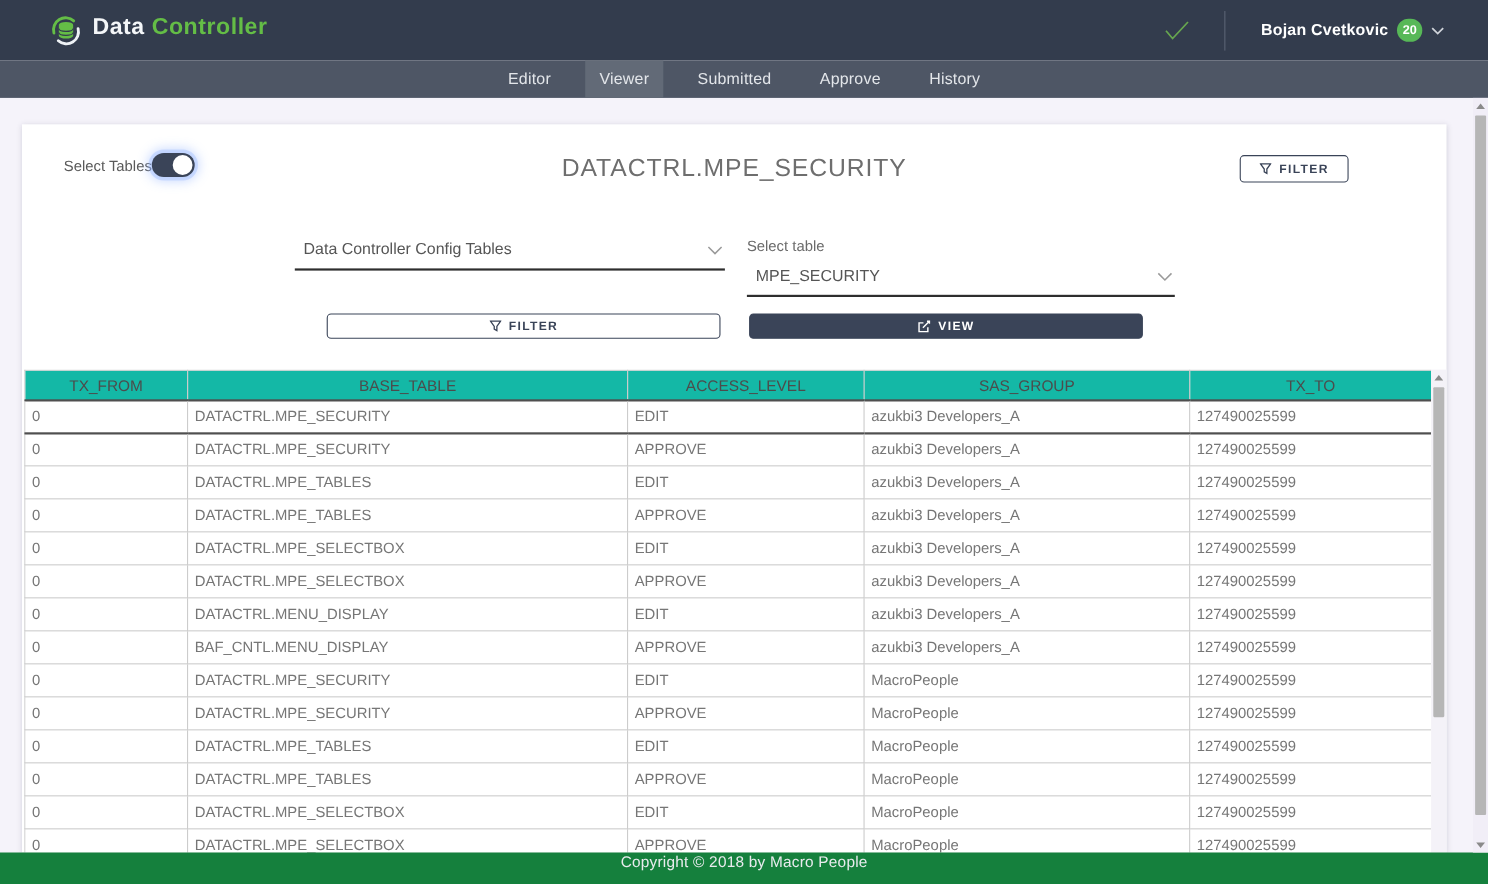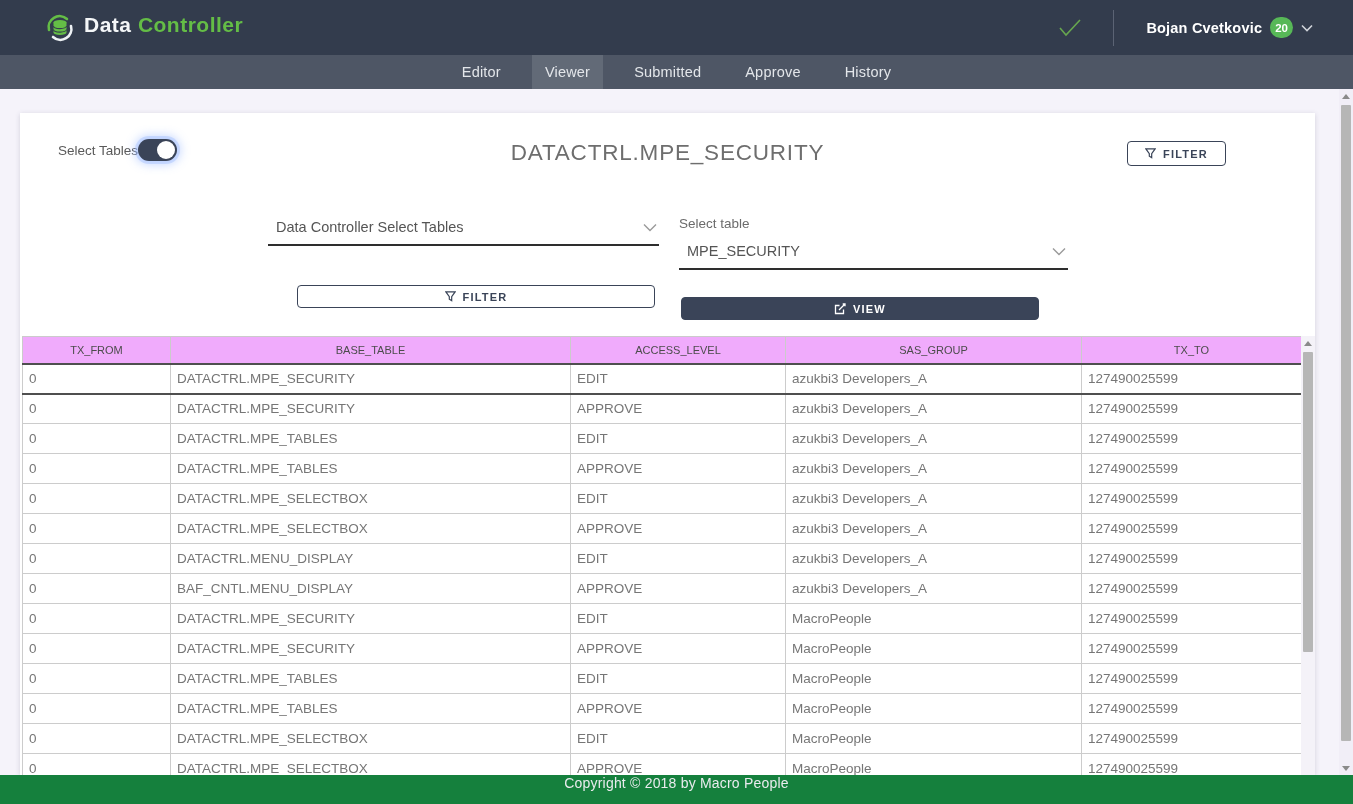--- a/index.html
+++ b/index.html
@@ -79,29 +79,29 @@
   .select-group.tbl { left:659px; width:389px; }
   .select-label { font-size:13.5px; color:#6b6b6b; margin-bottom:9px; }
   .select-box {
     position:relative; border-bottom:2px solid #2e2e2e; padding:3px 22px 9px 8px;
     font-size:14.5px; color:#555; cursor:pointer;
   }
   .select-box .chev { position:absolute; right:2px; top:7px; }
 
   
   .btn-filter-main { position:absolute; left:277px; top:172px; width:358px; height:23px; }
-  .btn-view-main   { position:absolute; left:661px; top:184px; width:358px; height:23px; }
+  .btn-view-main   { position:absolute; left:661px; top:172px; width:358px; height:23px; }
 
   
   .grid-area { position:absolute; left:2px; top:223px; width:1293px; height:439px; display:flex; }
   .grid-clip { width:1279px; height:439px; overflow:hidden; }
   table.grid { border-collapse:collapse; table-layout:fixed; width:1279px; }
   table.grid th {
-    background:#f0abfc; border:1px solid #cbcbcb; height:27px;
-    font-size:11px; font-weight:normal; color:#4c4c4c; text-align:center;
+    background:#14b8a6; border:1px solid #cbcbcb; height:27px;
+    font-size:14px; font-weight:normal; color:#4c4c4c; text-align:center;
   }
   table.grid td {
     border:1px solid #cccccc; height:30px; font-size:13.5px; color:#767676;
     padding:0 0 0 6px; background:#fff; white-space:nowrap; overflow:hidden; cursor:cell;
   }
   table.grid tr.current td { border-top:2px solid #4f4f4f; border-bottom:2px solid #4f4f4f; }
 
   
   .vscroll { width:14px; background:#f4f2f8; position:relative; }
   .vscroll .arrow-up, .vscroll .arrow-down {
@@ -187,21 +187,21 @@
     <span>
       <svg width="11" height="11" viewBox="0 0 12 12">
           <path d="M1 1 h10 L7.3 6.2 V10.5 L4.7 9 V6.2 Z" fill="none" stroke="#3a4458" stroke-width="1.3"></path>
         </svg>
     </span>
     <span>FILTER</span>
   </button>
 
   <div class="select-group lib">
     <div class="select-box">
-      <span>Data Controller Select Tables</span>
+      <span>Data Controller Config Tables</span>
       <span class="chev">
         <svg width="14" height="9" viewBox="0 0 14 9">
             <polyline points="1,1.5 7,7.5 13,1.5" fill="none" stroke="#9a9a9a" stroke-width="1.4"></polyline>
           </svg>
       </span>
     </div>
   </div>
 
   <div class="select-group tbl">
     <div class="select-label">Select table</div>

